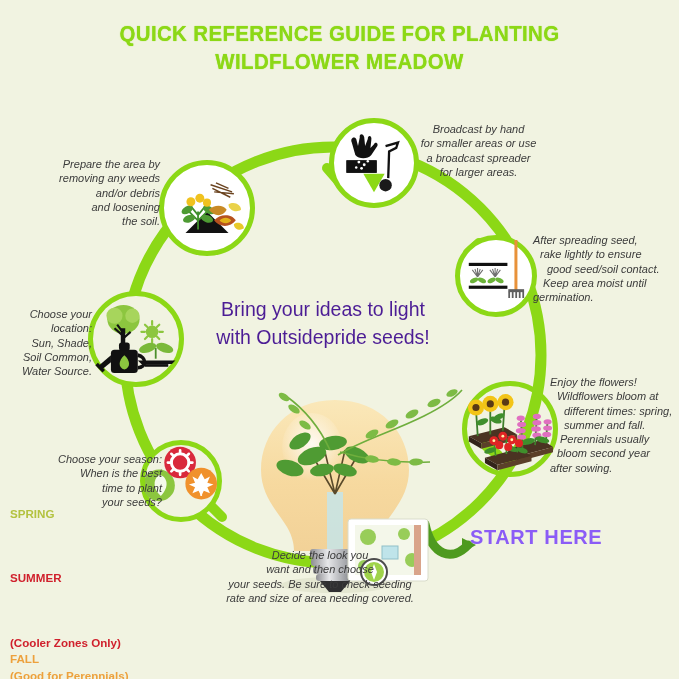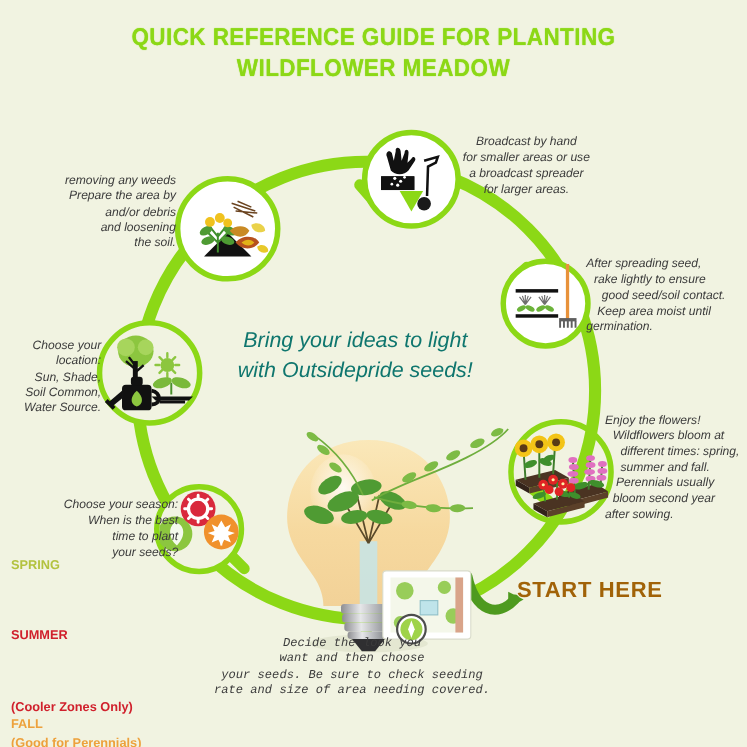--- a/index.html
+++ b/index.html
@@ -46,42 +46,41 @@
     font-family:"Liberation Sans", sans-serif;
   }
   .cap-r{text-align:right;}
   .cap-l{text-align:left;}
   .cap-c{text-align:center;}
 
   .tagline{
     position:absolute;
     left:178px;top:296px;width:290px;
     text-align:center;
-    font-style:italic;
     font-size:19.5px;
     line-height:1.42;
-    color:#0f766e;
+    color:#4c1d95;
   }
 
   .season-list{
     position:absolute;left:10px;top:506px;width:162px;
     text-align:left;
     font-weight:bold;
     font-size:11.6px;
     line-height:1.42;
     font-family:"Liberation Sans", sans-serif;
   }
   .season-list div{white-space:nowrap;}
   .s-spring{color:#b3c23f;}
   .s-summer{color:#d0202c;margin-top:48px;}
   .s-fall{color:#eda13c;}
 
   .start{
     position:absolute;left:470px;top:526px;
-    font-weight:bold;font-size:20px;color:#a16207;
+    font-weight:bold;font-size:20px;color:#8b5cf6;
     letter-spacing:.6px;
   }
 </style>
 </head>
 <body>
 
 <div id="stage">
 
   <div class="title">
     <span>QUICK REFERENCE GUIDE FOR PLANTING</span>
@@ -219,22 +218,22 @@
       </g>
       <path d="M50,50 C56,44 66,44 70,50 C66,58 56,58 50,50 Z" fill="#c98a25"></path>
       <path d="M72,44 C78,40 86,44 86,50 C80,54 72,50 72,44 Z" fill="#ead24a"></path>
       <path d="M56,62 C62,54 76,54 80,62 C74,70 62,70 56,62 Z" fill="#b6511e"></path>
       <path d="M62,62 C66,58 72,58 75,62 C72,66 66,66 62,62 Z" fill="#e2b218"></path>
       <path d="M78,66 C83,62 90,66 89,71 C84,74 78,71 78,66 Z" fill="#e8c92a"></path>
     </svg>
   </div>
 
   <div class="cap cap-r" style="left:28px;top:157px;width:132px;">
+    <div>Prepare the area by</div>
     <div>removing any weeds</div>
-    <div>Prepare the area by</div>
     <div>and/or debris</div>
     <div>and loosening</div>
     <div>the soil.</div>
   </div>
 
   <div class="node" style="left:329px;top:118px;width:90px;height:90px;">
     <svg viewBox="0 0 90 90">
       <rect x="14" y="42" width="34" height="14" fill="#111111"></rect>
       <path d="M14,42 L14,56 L48,56 L48,42" fill="#111111"></path>
       <g fill="#111111">
@@ -460,20 +459,20 @@
     <div>Water Source.</div>
   </div>
 
   <div class="tagline">
     <div>Bring your ideas to light</div>
     <div>with Outsidepride seeds!</div>
   </div>
 
   <div class="start">START HERE</div>
 
-  <div class="cap cap-c" style="left:172px;top:578px;width:296px;font-family:Liberation Mono, monospace;">
+  <div class="cap cap-c" style="left:172px;top:548px;width:296px;">
     <div>Decide the look you</div>
     <div>want and then choose</div>
     <div>your seeds.  Be sure to check seeding</div>
     <div>rate and size of area needing covered.</div>
   </div>
 
 </div>
 
 </body></html>

